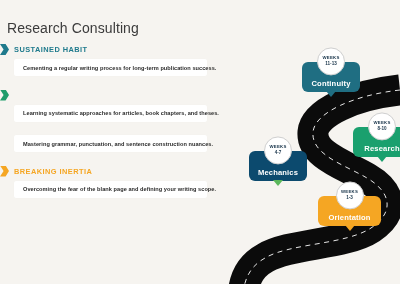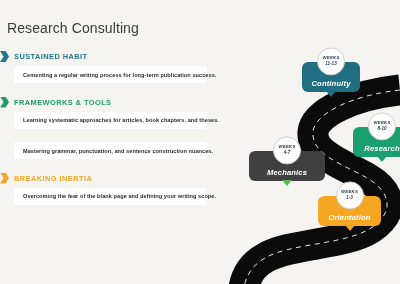--- a/index.html
+++ b/index.html
@@ -11,21 +11,21 @@
   }
   #stage{position:absolute;inset:0;width:400px;height:284px;overflow:hidden;}
 
   
   .page-title{
     position:absolute;left:7px;top:20px;
     font-size:14px;color:#3b3b3b;font-weight:400;letter-spacing:.1px;
   }
 
   
-  .steps{position:absolute;left:0;top:51px;width:215px;text-align:center;}
+  .steps{position:absolute;left:0;top:44px;width:215px;text-align:center;}
   .step{position:relative;margin-bottom:13.5px;}
   .step-head{display:flex;align-items:center;height:11px;}
   .arrow{
     width:9px;height:11px;flex:0 0 9px;margin-left:0px;
     clip-path:polygon(0 0,62% 0,100% 50%,62% 100%,0 100%,40% 50%);
   }
   .step-title{
     margin-left:5px;font-size:7.4px;font-weight:700;
     letter-spacing:.45px;text-transform:uppercase;white-space:nowrap;
   }
@@ -38,21 +38,21 @@
   }
   .step-desc{
     font-size:5.6px;color:#2b2b2b;font-weight:600;
     margin-left:9px;letter-spacing:.05px;white-space:nowrap;
   }
 
   
   #road{position:absolute;left:195px;top:0;width:205px;height:284px;}
 
   
-  .milestone{position:absolute;font-style:italic;}
+  .milestone{position:absolute;}
   .ms-plaque{
     position:relative;border-radius:6px;
     display:flex;align-items:flex-end;justify-content:center;
     padding-bottom:4px;box-sizing:border-box;
   }
   .ms-label{
     font-size:7.6px;font-weight:700;color:#ffffff;letter-spacing:.15px;
     white-space:nowrap;
   }
   .ms-tail{
@@ -85,21 +85,20 @@
         <div class="step-title" style="color:#1f7a8c">SUSTAINED HABIT</div>
       </div>
       <div class="step-card">
         <div class="step-desc">Cementing a regular writing process for long-term publication success.</div>
       </div>
     </div>
 
     <div class="step">
       <div class="step-head">
         <div class="arrow" style="background:#1f9d6b"></div>
-        <div class="step-title" style="color:#1f9d6b">FRAMEWORKS &amp; TOOLS</div>
       </div>
       <div class="step-card">
         <div class="step-desc">Learning systematic approaches for articles, book chapters, and theses.</div>
       </div>
     </div>
 
     <div class="step">
       <div class="step-card">
         <div class="step-desc">Mastering grammar, punctuation, and sentence construction nuances.</div>
       </div>
@@ -148,21 +147,21 @@
       <div class="ms-label">Research</div>
       <div class="ms-tail" style="border-top:6px solid #1aa06e;"></div>
       <div class="ms-badge">
         <div class="ms-weeks-word">WEEKS</div>
         <div class="ms-weeks-range">8-10</div>
       </div>
     </div>
   </div>
 
   <div class="milestone" style="left:249px;top:151px;">
-    <div class="ms-plaque" style="width:76px;height:30px;background:#404040;">
+    <div class="ms-plaque" style="width:58px;height:30px;background:#0c4a6e;">
       <div class="ms-label">Mechanics</div>
       <div class="ms-tail" style="border-top:6px solid #5cb85c;"></div>
       <div class="ms-badge">
         <div class="ms-weeks-word">WEEKS</div>
         <div class="ms-weeks-range">4-7</div>
       </div>
     </div>
   </div>
 
   <div class="milestone" style="left:318px;top:196px;">

